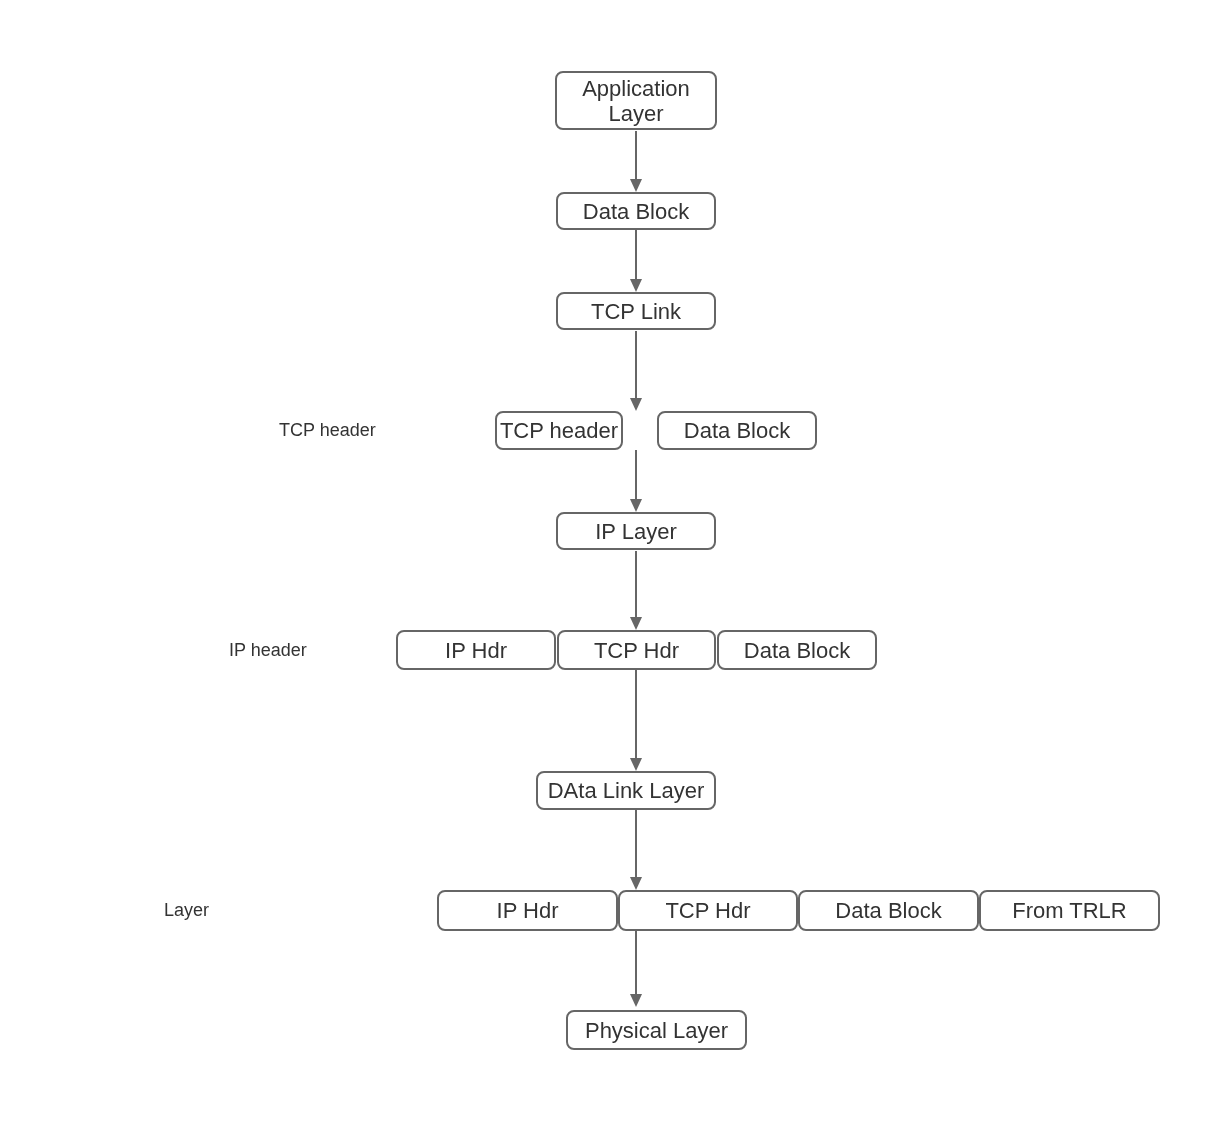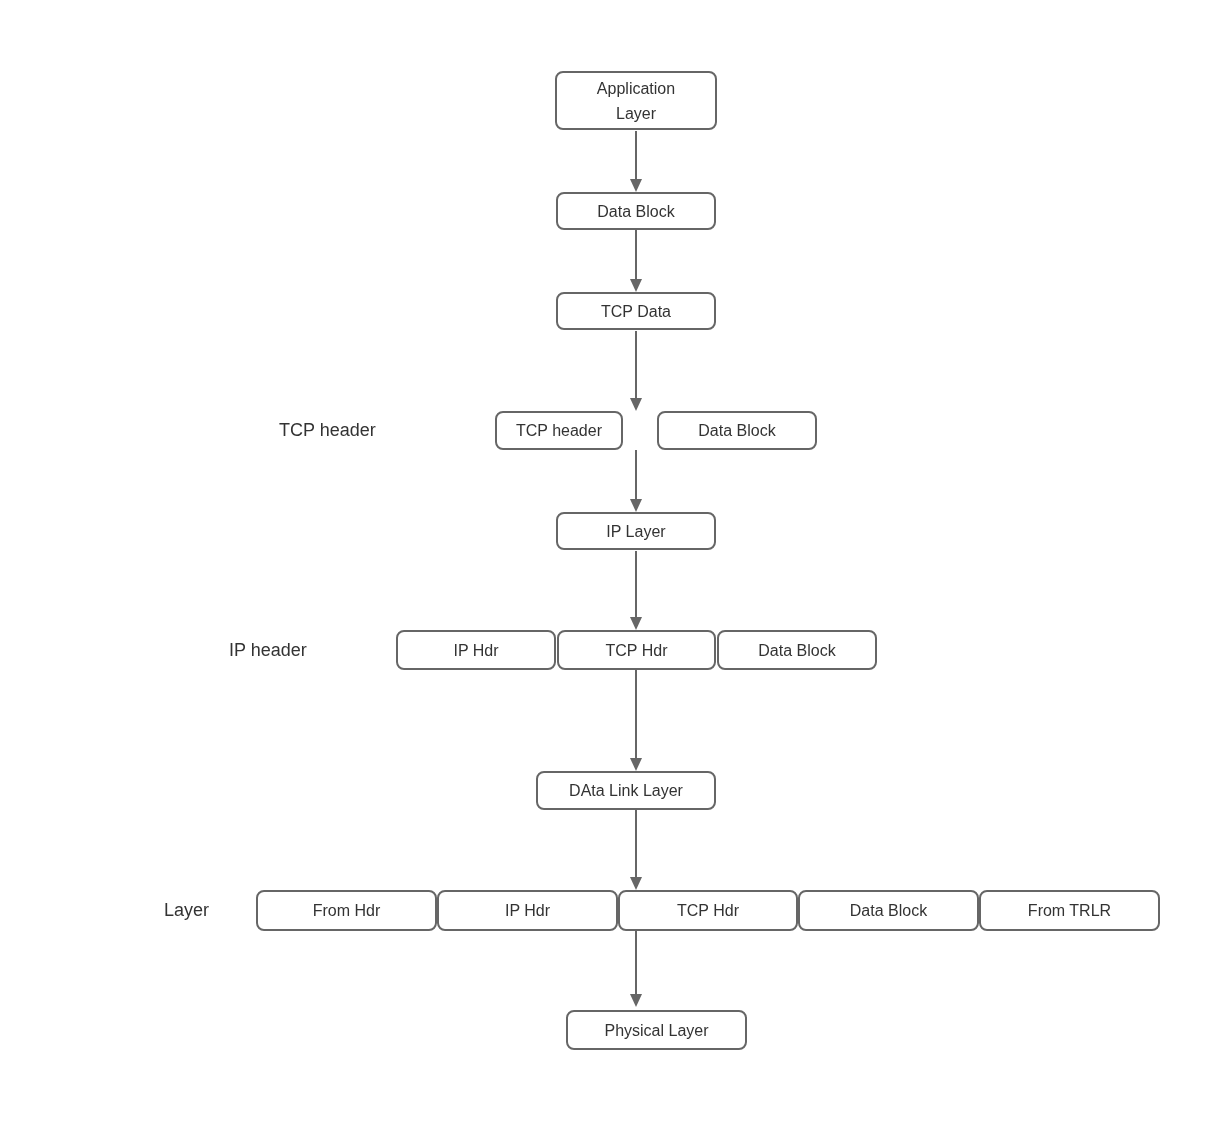--- a/index.html
+++ b/index.html
@@ -18,21 +18,21 @@
     height: 1122px;
     background: var(--background);
     overflow: hidden;
   }
   .node {
     position: absolute;
     border: 2px solid var(--node-border);
     border-radius: 8px;
     background: var(--node-fill);
     color: var(--text);
-    font-size: 16px;
+    font-size: 22px;
     line-height: 25px;
     display: flex;
     align-items: center;
     justify-content: center;
     text-align: center;
     white-space: pre-line;
   }
   .row-label {
     position: absolute;
     color: var(--text);
@@ -67,21 +67,21 @@
 </head>
 <body>
 
 <div class="canvas">
 
   <div class="node" style="left:555px;top:71px;width:162px;height:59px">Application
 Layer</div>
 
   <div class="node" style="left:556px;top:192px;width:160px;height:38px">Data Block</div>
 
-  <div class="node" style="left:556px;top:292px;width:160px;height:38px">TCP Data</div>
+  <div class="node" style="left:556px;top:292px;width:160px;height:38px">TCP Link</div>
 
   <div class="row-label" style="left:279px;top:417px">TCP header</div>
 
   <div class="node" style="left:495px;top:411px;width:128px;height:39px">TCP header</div>
 
   <div class="node" style="left:657px;top:411px;width:160px;height:39px">Data Block</div>
 
   <div class="node" style="left:556px;top:512px;width:160px;height:38px">IP Layer</div>
 
   <div class="row-label" style="left:229px;top:637px">IP header</div>
@@ -89,21 +89,20 @@
   <div class="node" style="left:396px;top:630px;width:160px;height:40px">IP Hdr</div>
 
   <div class="node" style="left:557px;top:630px;width:159px;height:40px">TCP Hdr</div>
 
   <div class="node" style="left:717px;top:630px;width:160px;height:40px">Data Block</div>
 
   <div class="node" style="left:536px;top:771px;width:180px;height:39px">DAta Link Layer</div>
 
   <div class="row-label" style="left:164px;top:897px">Layer</div>
 
-  <div class="node" style="left:256px;top:890px;width:181px;height:41px">From Hdr</div>
 
   <div class="node" style="left:437px;top:890px;width:181px;height:41px">IP Hdr</div>
 
   <div class="node" style="left:618px;top:890px;width:180px;height:41px">TCP Hdr</div>
 
   <div class="node" style="left:798px;top:890px;width:181px;height:41px">Data Block</div>
 
   <div class="node" style="left:566px;top:1010px;width:181px;height:40px">Physical Layer</div>
 
   <div class="node" style="left:979px;top:890px;width:181px;height:41px">From TRLR</div>

